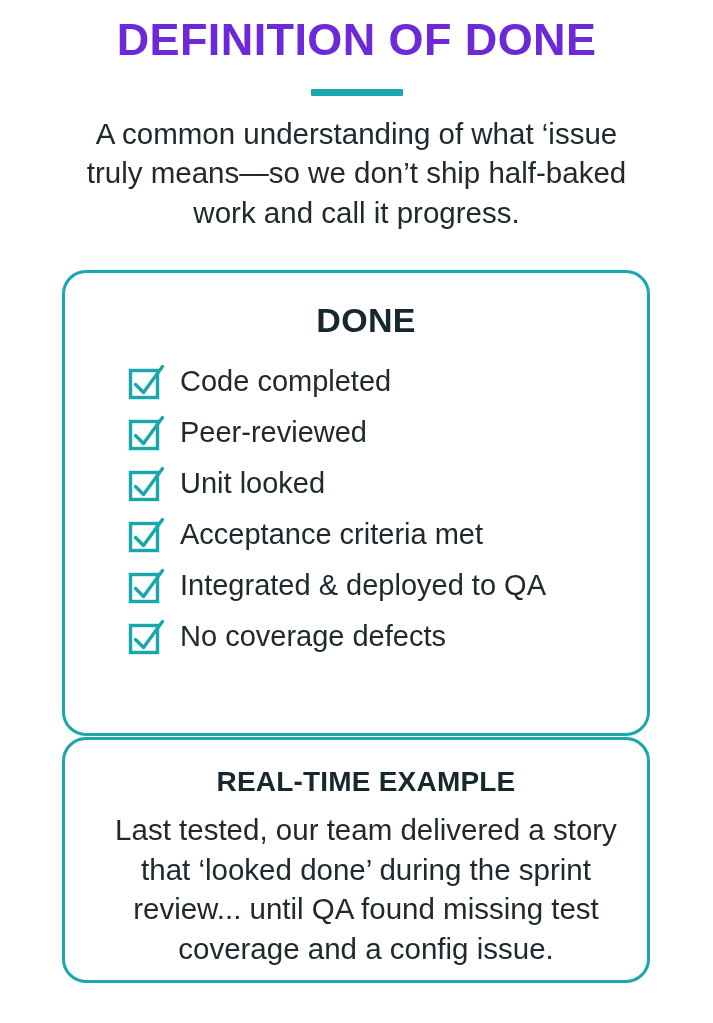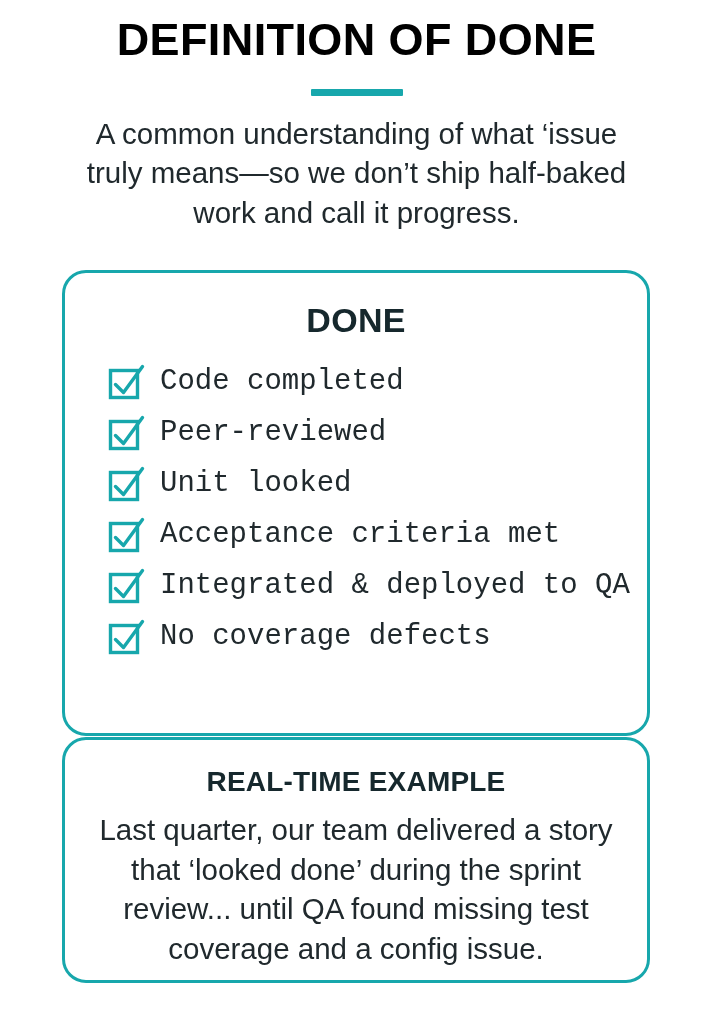--- a/index.html
+++ b/index.html
@@ -25,21 +25,21 @@
 
   
   .header {
     padding: 16px 28px 0 28px;
     text-align: center;
   }
   .main-title {
     font-size: 45px;
     font-weight: bold;
     letter-spacing: 0.4px;
-    color: #000000;
+    color: #6d28d9;
     line-height: 1.05;
     margin: 0;
     white-space: nowrap;
   }
   .accent-divider {
     width: 92px;
     height: 7px;
     background: #17a7ac;
     margin: 26px auto 0 auto;
     border-radius: 1px;
@@ -55,20 +55,21 @@
 
   
   .card {
     position: absolute;
     left: 62px;
     width: 588px;
     box-sizing: border-box;
     border: 3px solid #17a7ac;
     border-radius: 24px;
     background: #ffffff;
+    padding-left: 20px;
   }
   #done-card {
     top: 270px;
     height: 466px;
   }
   #example-card {
     top: 737px;
     height: 246px;
   }
 
@@ -87,21 +88,20 @@
     font-size: 28px;
     letter-spacing: 0.2px;
     padding-top: 26px;
   }
 
   
   .checklist {
     list-style: none;
     margin: 16px 0 0 0;
     padding: 0 0 0 41px;
-    font-family: Liberation Mono, monospace;
   }
   .check-item {
     display: flex;
     align-items: center;
     height: 51px;
   }
   .check-icon {
     flex: 0 0 auto;
     width: 40px;
     height: 40px;
@@ -179,16 +179,16 @@
             <rect x="4.5" y="8.5" width="27" height="27" fill="none" stroke="#17a7ac" stroke-width="3.4"></rect>
             <path d="M9.5 22.5 L17.5 30.5 L36.5 4.5" fill="none" stroke="#17a7ac" stroke-width="3.4" stroke-linecap="round" stroke-linejoin="round"></path>
           </svg>
           <span class="check-label">No coverage defects</span>
         </li>
       </ul>
   </div>
 
   <div class="card" id="example-card">
     <h2 class="card-title">REAL-TIME EXAMPLE</h2>
-    <p class="example-body">Last quarter, our team delivered a story that ‘looked done’ during the sprint review... until QA found missing test coverage and a config issue.</p>
+    <p class="example-body">Last tested, our team delivered a story that ‘looked done’ during the sprint review... until QA found missing test coverage and a config issue.</p>
   </div>
 
 </div>
 
 </body></html>

